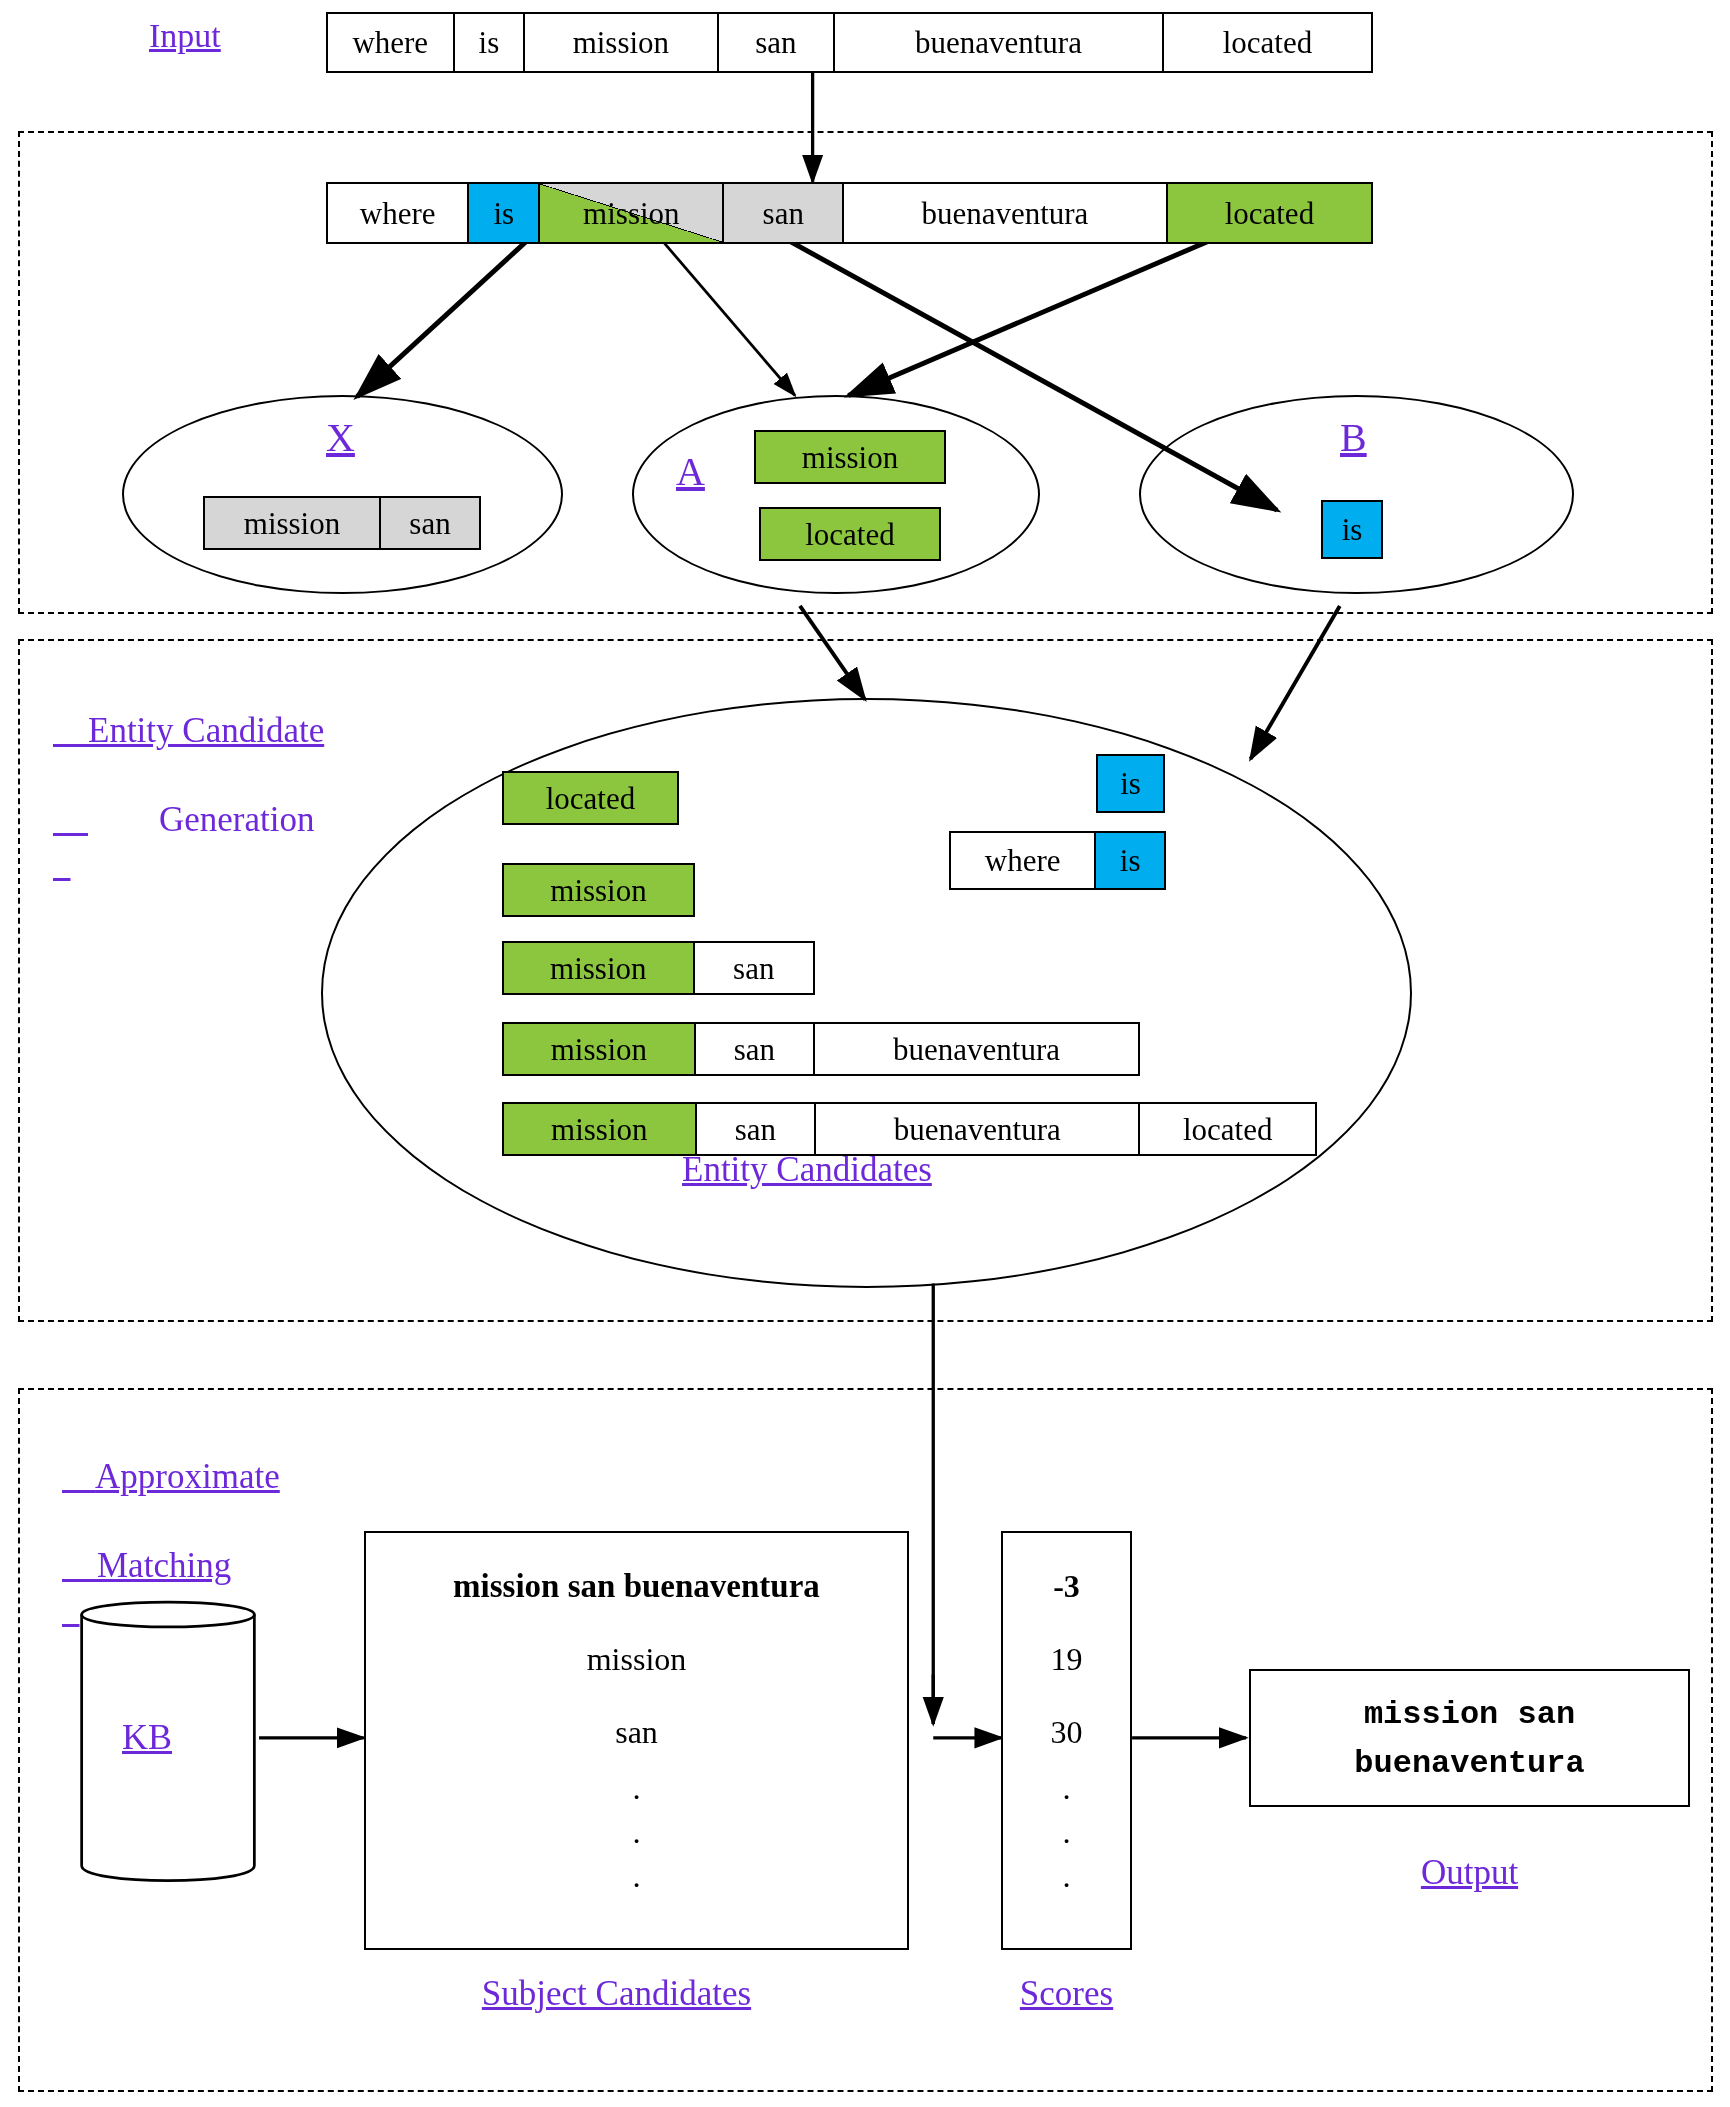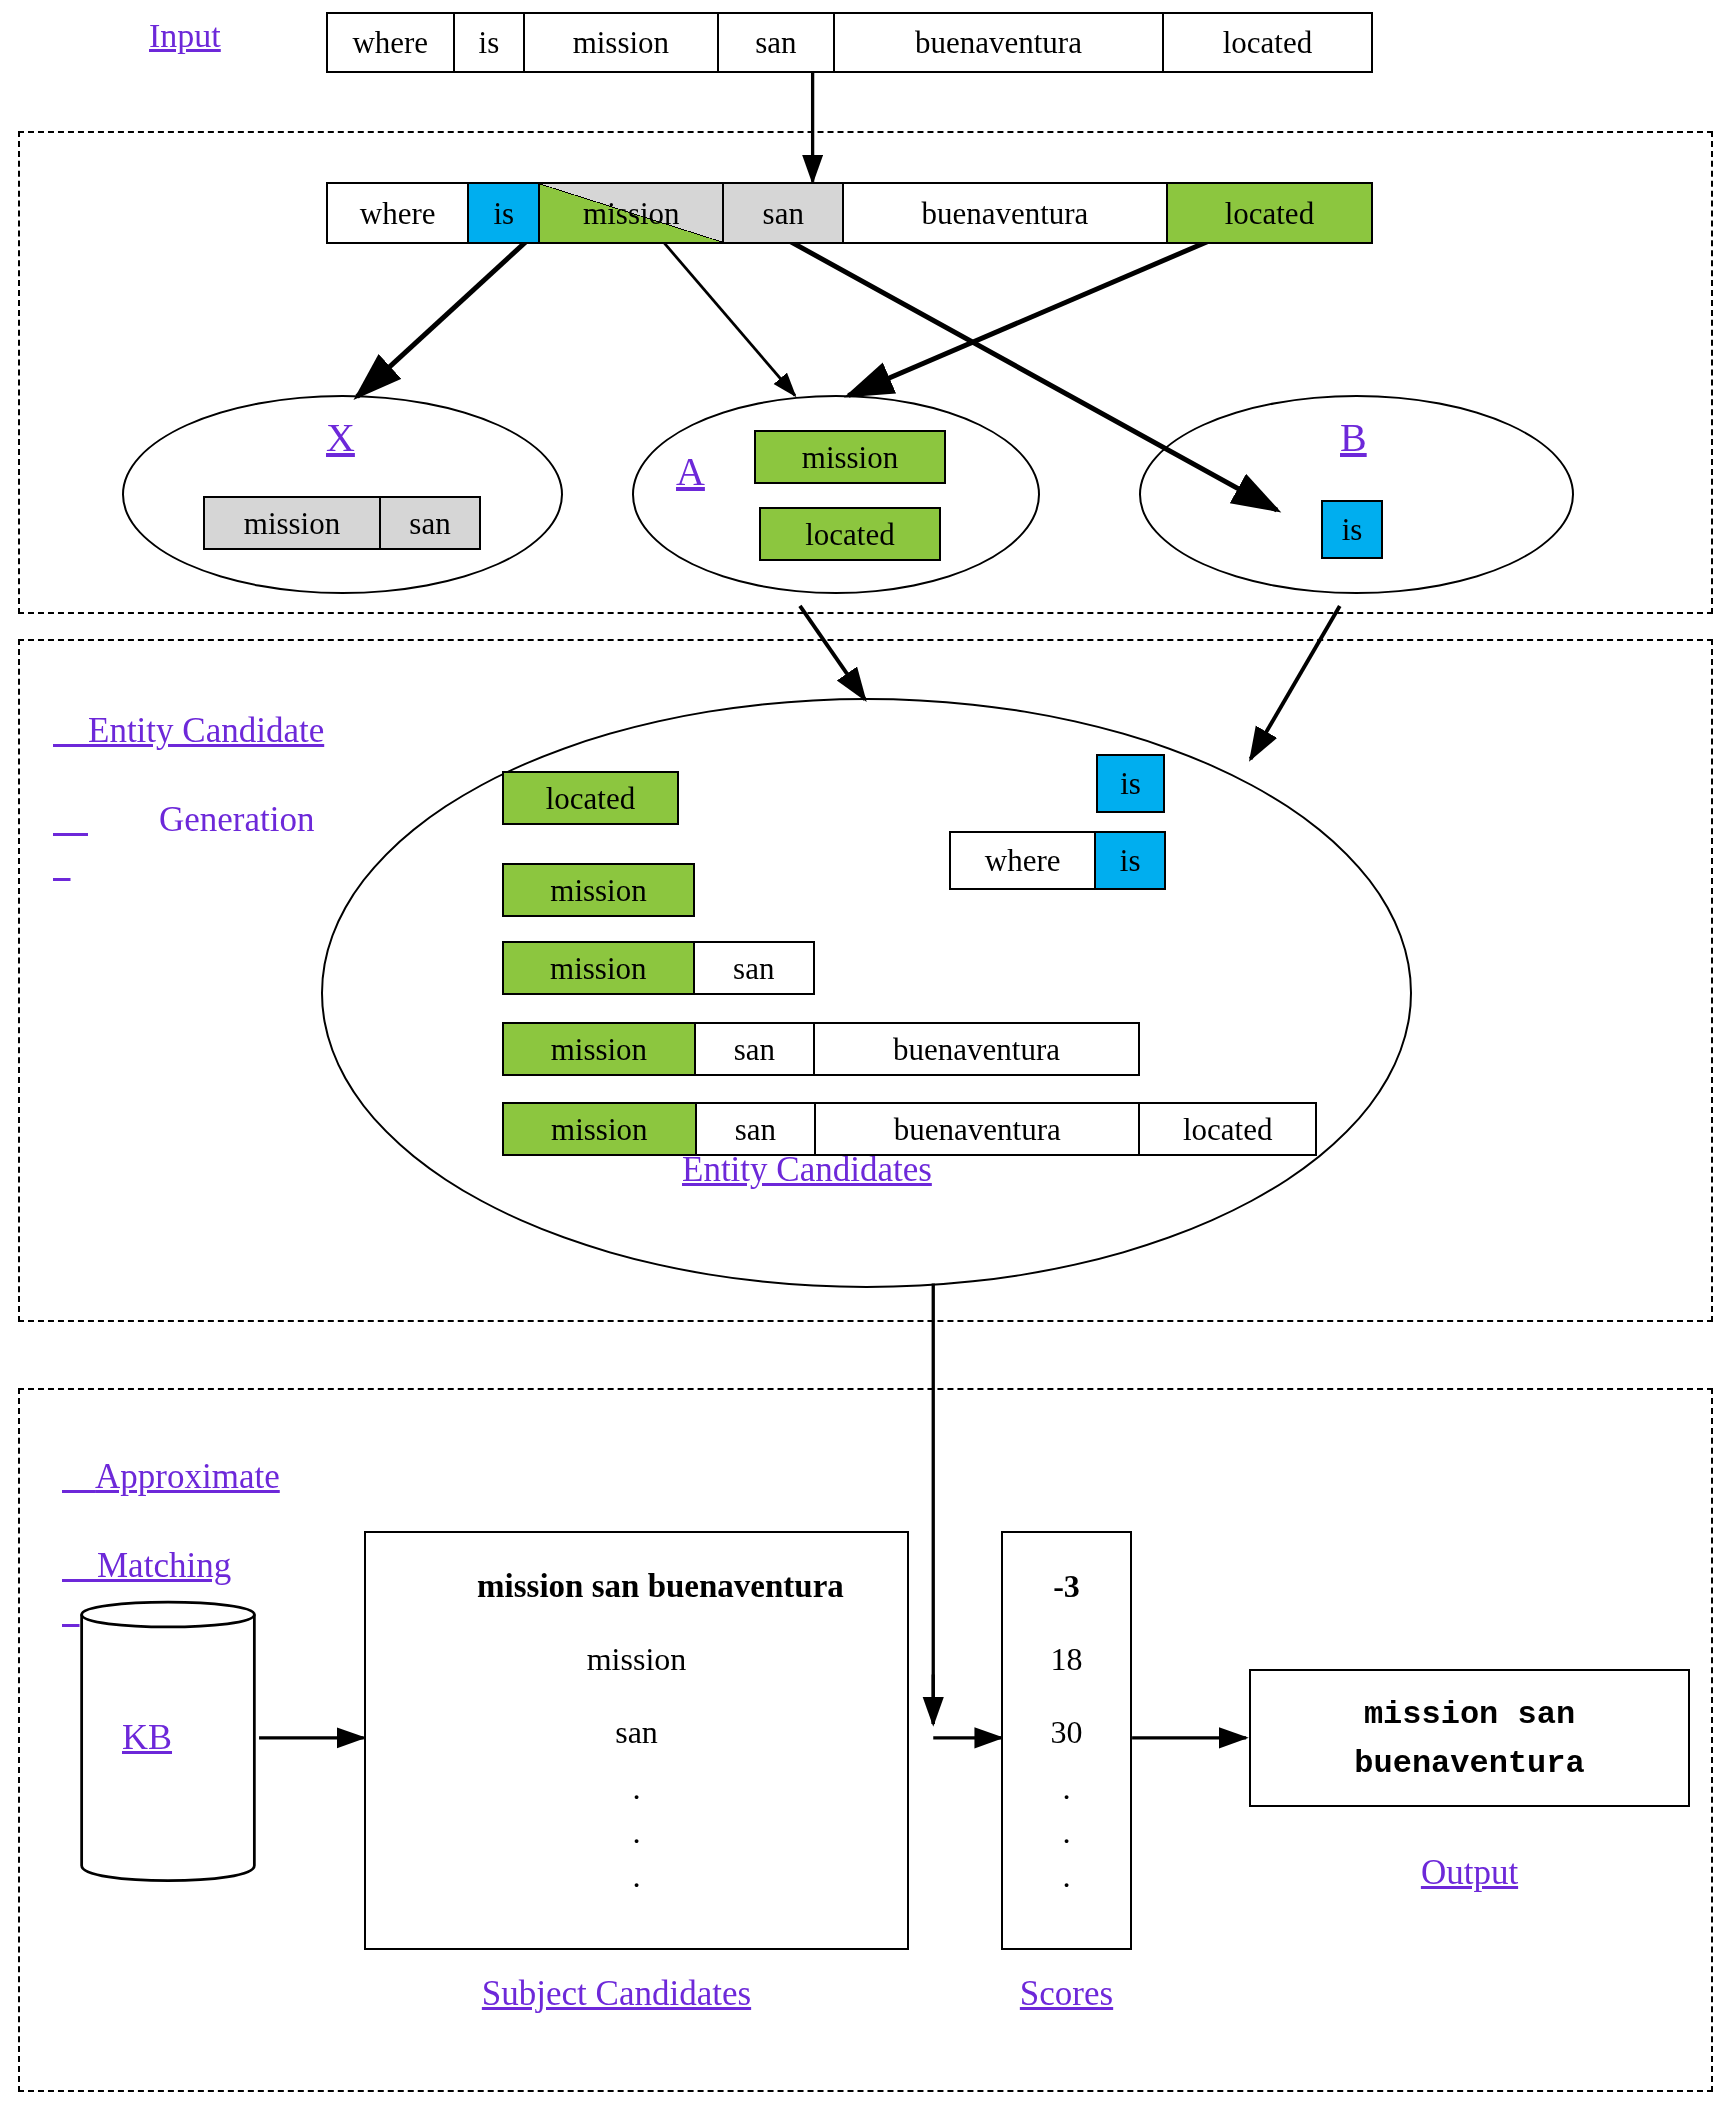--- a/index.html
+++ b/index.html
@@ -42,21 +42,21 @@
   .panel{position:absolute;border:2.2px solid #000;background:#fff;box-sizing:border-box;}
 
   
   .dashed{position:absolute;border:2.8px dashed #000;background:transparent;box-sizing:border-box;}
 
   
   svg.overlay{position:absolute;left:0;top:0;width:1731px;height:2108px;pointer-events:none;}
 
   
   .listline{position:absolute;width:100%;text-align:center;font-size:32px;line-height:1;white-space:nowrap;}
-  .listline.bold{font-weight:bold;font-size:33px;padding-left:24px;}
+  .listline.bold{font-weight:bold;font-size:33px;}
   .dots{position:absolute;width:100%;text-align:center;font-size:32px;line-height:1;}
   .scoreline{position:absolute;width:100%;text-align:center;font-size:32px;line-height:1;}
   .scoreline.bold{font-weight:bold;}
   .outtext{position:absolute;width:100%;text-align:center;font-weight:bold;font-size:32px;line-height:1.25;font-family:Liberation Mono, monospace;}
 </style>
 </head>
 <body>
 
 <div id="stage">
 
@@ -262,21 +262,21 @@
     <div class="listline" style="top:110px;">mission</div>
     <div class="listline" style="top:183px;">san</div>
     <div class="dots" style="top:248px;">·</div>
     <div class="dots" style="top:292px;">·</div>
     <div class="dots" style="top:336px;">·</div>
   </div>
   <div class="lbl" style="left:344px;top:1972px;width:545px;text-align:center;font-size:35px;">Subject Candidates</div>
 
   <div class="panel" style="left:1001px;top:1531px;width:131px;height:419px;">
     <div class="scoreline bold" style="top:37px;">-3</div>
-    <div class="scoreline" style="top:110px;">18</div>
+    <div class="scoreline" style="top:110px;">19</div>
     <div class="scoreline" style="top:183px;">30</div>
     <div class="dots" style="top:248px;">·</div>
     <div class="dots" style="top:292px;">·</div>
     <div class="dots" style="top:336px;">·</div>
   </div>
   <div class="lbl" style="left:1001px;top:1972px;width:131px;text-align:center;font-size:35px;">Scores</div>
 
   <div class="panel" style="left:1249px;top:1669px;width:441px;height:138px;">
     <div class="outtext" style="top:24px;">mission san</div>
     <div class="outtext" style="top:73px;">buenaventura</div>

